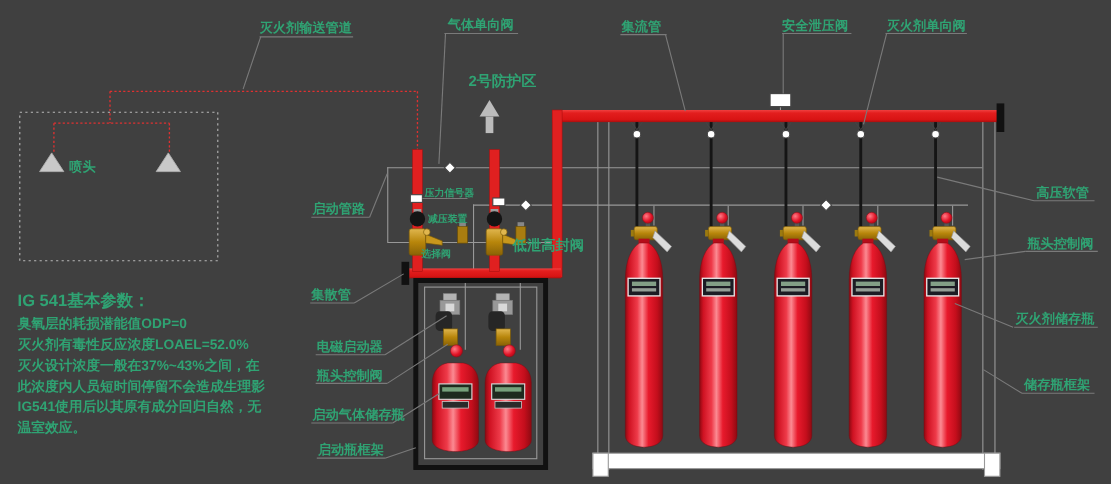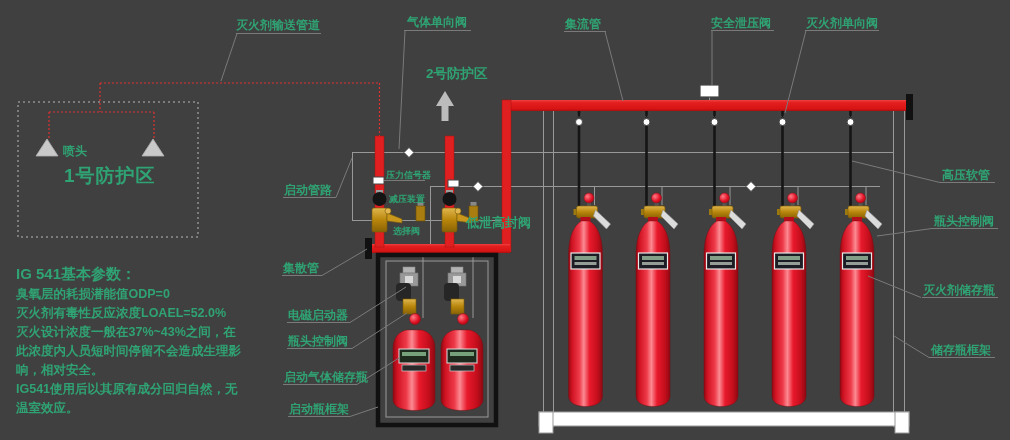--- a/index.html
+++ b/index.html
@@ -212,40 +212,38 @@
   </g>
 </svg>
 
 <div class="lbl" style="left:236px;top:19px;">灭火剂输送管道</div>
 <div class="lbl" style="left:407px;top:16px;">气体单向阀</div>
 <div class="lbl zone2" style="left:426px;top:66px;">2号防护区</div>
 <div class="lbl" style="left:565px;top:18px;">集流管</div>
 <div class="lbl" style="left:711px;top:17px;">安全泄压阀</div>
 <div class="lbl" style="left:806px;top:17px;">灭火剂单向阀</div>
 <div class="lbl" style="left:63px;top:145px;">喷头</div>
-<div class="lbl zone" style="left:64px;top:165px;">1号防护区</div>
 <div class="lbl" style="left:284px;top:184px;">启动管路</div>
 <div class="lbl small" style="left:386px;top:170px;">压力信号器</div>
 <div class="lbl small" style="left:389px;top:194px;">减压装置</div>
-<div class="lbl small" style="left:393px;top:226px;">选择阀</div>
+<div class="lbl small" style="left:383px;top:226px;">选择阀</div>
 <div class="lbl tiny" style="left:466px;top:219px;">低泄高封阀</div>
 <div class="lbl" style="left:283px;top:262px;">集散管</div>
 <div class="lbl" style="left:288px;top:309px;">电磁启动器</div>
 <div class="lbl" style="left:288px;top:335px;">瓶头控制阀</div>
 <div class="lbl" style="left:284px;top:371px;">启动气体储存瓶</div>
 <div class="lbl" style="left:289px;top:403px;">启动瓶框架</div>
 <div class="lbl" style="left:942px;top:169px;">高压软管</div>
 <div class="lbl" style="left:934px;top:215px;">瓶头控制阀</div>
 <div class="lbl" style="left:923px;top:284px;">灭火剂储存瓶</div>
 <div class="lbl" style="left:931px;top:344px;">储存瓶框架</div>
 
 <div class="panel">
   <div class="ptitle">IG 541基本参数：</div>
   <div class="pline">臭氧层的耗损潜能值ODP=0</div>
   <div class="pline">灭火剂有毒性反应浓度LOAEL=52.0%</div>
   <div class="pline">灭火设计浓度一般在37%~43%之间，在</div>
   <div class="pline">此浓度内人员短时间停留不会造成生理影</div>
-  <div class="pline">响，相对安全。</div>
   <div class="pline">IG541使用后以其原有成分回归自然，无</div>
   <div class="pline">温室效应。</div>
 </div>
 
 </div>
 
 </body></html>

